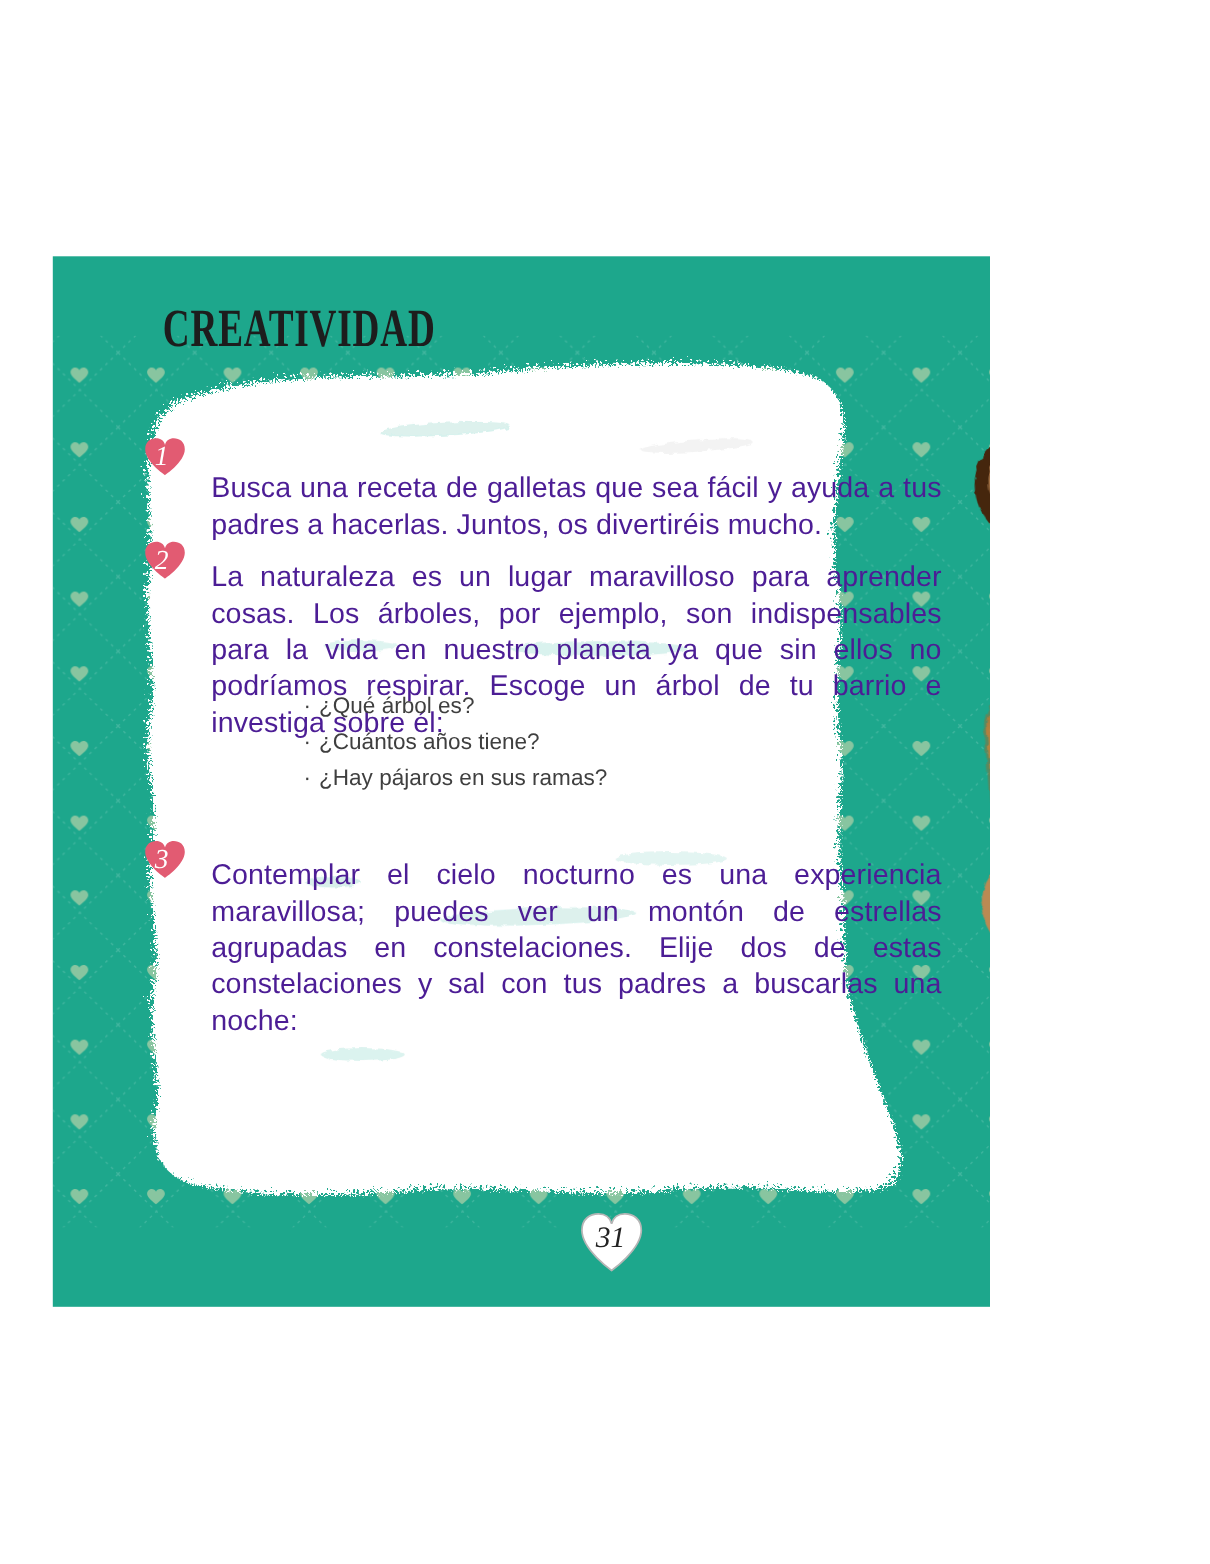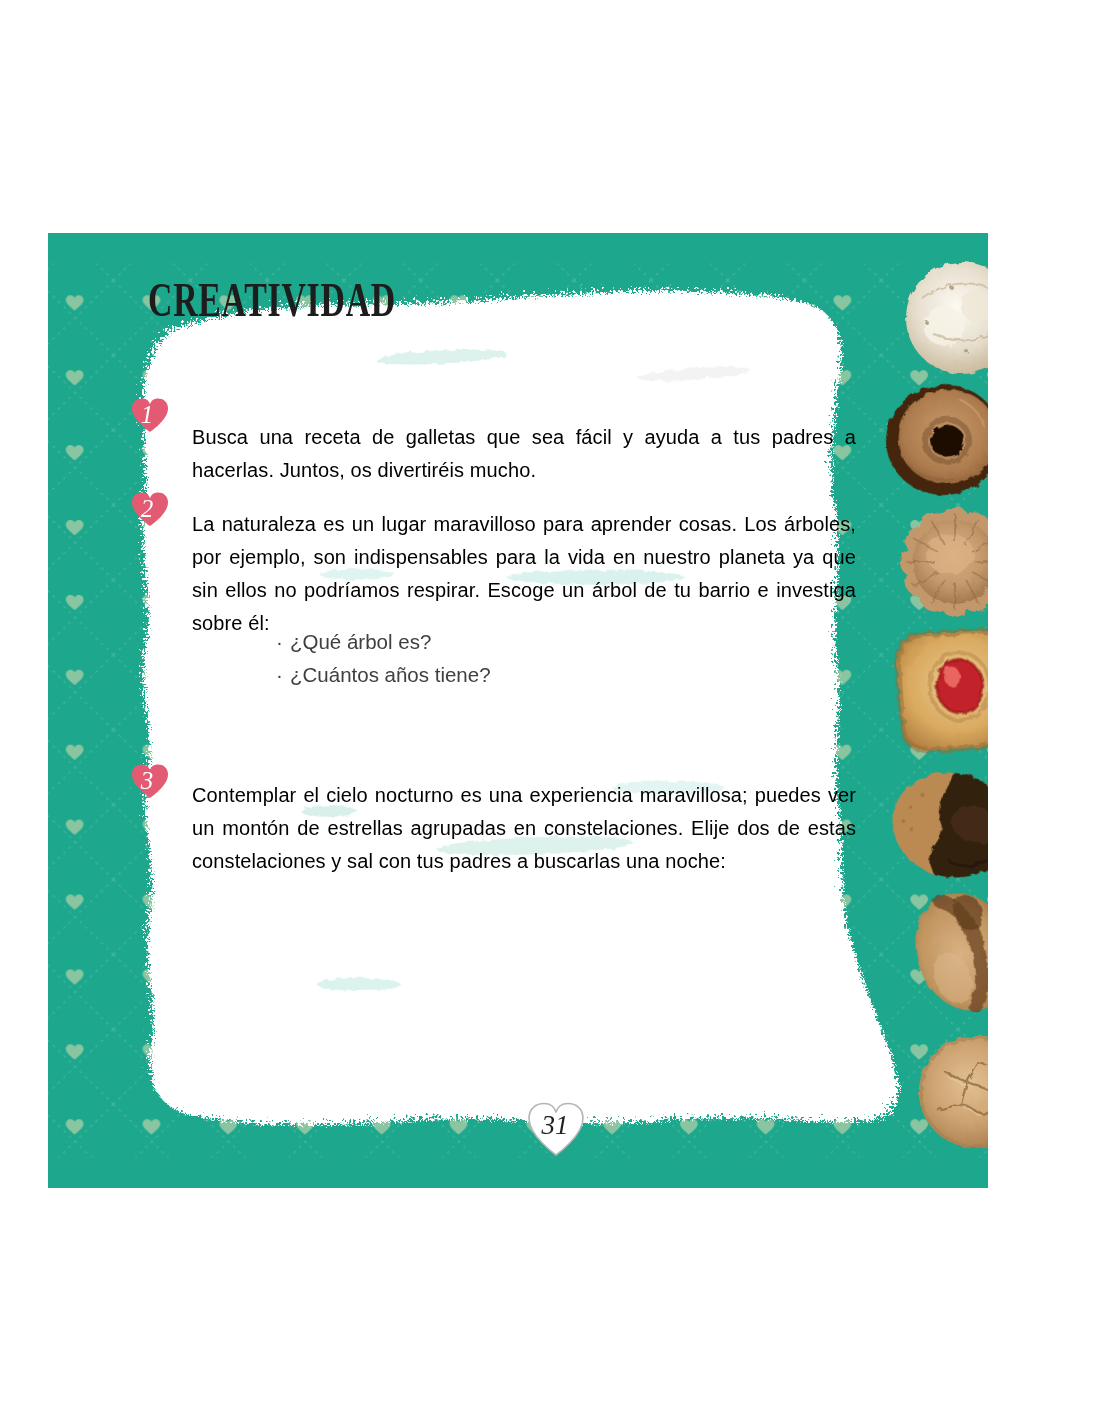--- a/index.html
+++ b/index.html
@@ -1,23 +1,23 @@
 <!DOCTYPE html>
 <html><head>
 <meta charset="utf-8">
 <style>
   html,body{margin:0;padding:0;background:#ffffff;}
   .screen{position:relative;width:1100px;height:1422px;background:#ffffff;overflow:hidden;
           font-family:"Liberation Sans",sans-serif;}
-  .card{position:absolute;left:48px;top:233px;width:940px;height:955px;background:#1da78c;overflow:hidden;}
+  .card{position:absolute;left:48px;top:233px;width:852px;height:955px;background:#1da78c;overflow:hidden;}
   .layer{position:absolute;left:0;top:0;width:100%;height:100%;}
   .title{position:absolute;left:100px;top:38px;font-family:"Liberation Serif",serif;font-weight:700;
          font-size:47px;color:#1d1d1d;letter-spacing:1px;transform:scale(.72,1.04);transform-origin:left top;
          white-space:nowrap;}
-  .para{position:absolute;width:664px;text-align:justify;font-size:20px;line-height:33px;color:#000000;
+  .para{position:absolute;width:664px;text-align:justify;font-size:26px;line-height:33px;color:#4c1d95;
         letter-spacing:.1px;}
   .p1{left:144px;top:168px;}
   .p2{left:144px;top:262px;margin-top:13px;}
   .p3{left:144px;top:534px;margin-top:12px;}
   .blist{position:absolute;left:216px;color:#3f3f3f;font-size:20.5px;line-height:33px;list-style:none;margin:12px;padding:0;}
   .l1{top:380px;}
   .l2{top:657px;line-height:32px;}
   .blist li span.dot{display:inline-block;width:14px;color:#3f3f3f;}
   .num-heart{position:absolute;width:40px;height:38px;}
   .nh1{left:82px;top:164px;}
@@ -128,20 +128,21 @@
       <text x="17" y="26" text-anchor="middle" font-family="Liberation Serif, serif" font-style="italic" font-size="25" fill="#ffffff">3</text>
     </svg>
 
     <p class="para p1">Busca una receta de galletas que sea fácil y ayuda a tus padres a hacerlas. Juntos, os divertiréis mucho.</p>
     <p class="para p2">La naturaleza es un lugar maravilloso para aprender cosas. Los árboles, por ejemplo, son indispensables para la vida en nuestro planeta ya que sin ellos no podríamos respirar. Escoge un árbol de tu barrio e investiga sobre él:</p>
     <p class="para p3">Contemplar el cielo nocturno es una experiencia maravillosa; puedes ver un montón de estrellas agrupadas en constelaciones. Elije dos de estas constelaciones y sal con tus padres a buscarlas una noche:</p>
 
     <ul class="blist l1">
       <li><span class="dot">·</span><span>¿Qué árbol es?</span></li>
       <li><span class="dot">·</span><span>¿Cuántos años tiene?</span></li>
+      <li><span class="dot">·</span><span>¿Hay pájaros en sus ramas?</span></li>
     </ul>
 
 
     <svg class="page-heart" viewBox="0 0 62 58">
       <path d="M31,54 C31,54 4,35 4,17.5 C4,7 11.5,2.5 19,2.5 C25,2.5 29.5,5.5 31,11.5 C32.5,5.5 37,2.5 43,2.5 C50.5,2.5 58,7 58,17.5 C58,35 31,54 31,54 Z" fill="#ffffff" stroke="#b5b5b5" stroke-width="1.6"></path>
       <text x="30" y="33" text-anchor="middle" font-family="Liberation Serif, serif" font-style="italic" font-size="27" fill="#222222">31</text>
     </svg>
 
     <svg class="cookie ck1" viewBox="-70 -70 140 140">
       <g filter="url(#fRough)">

